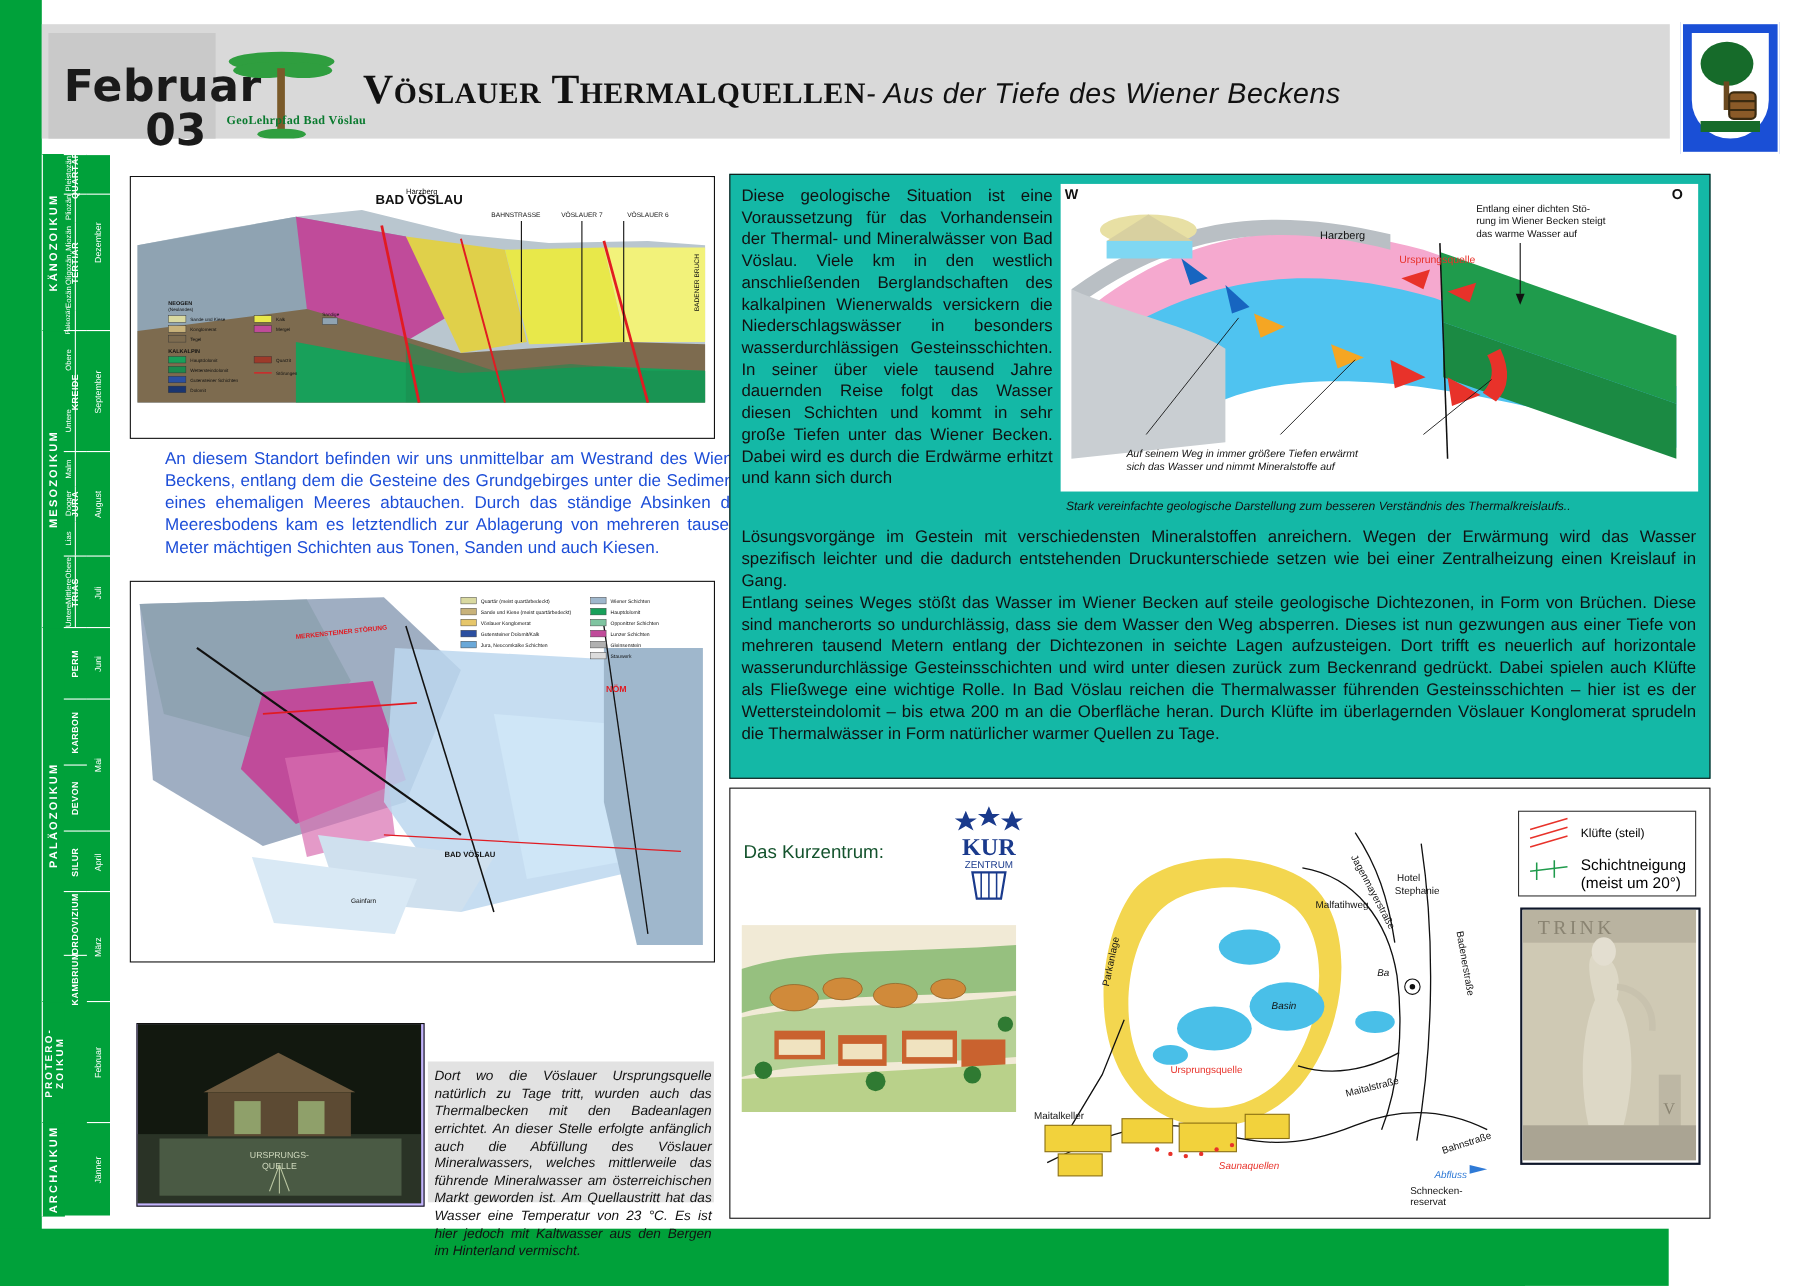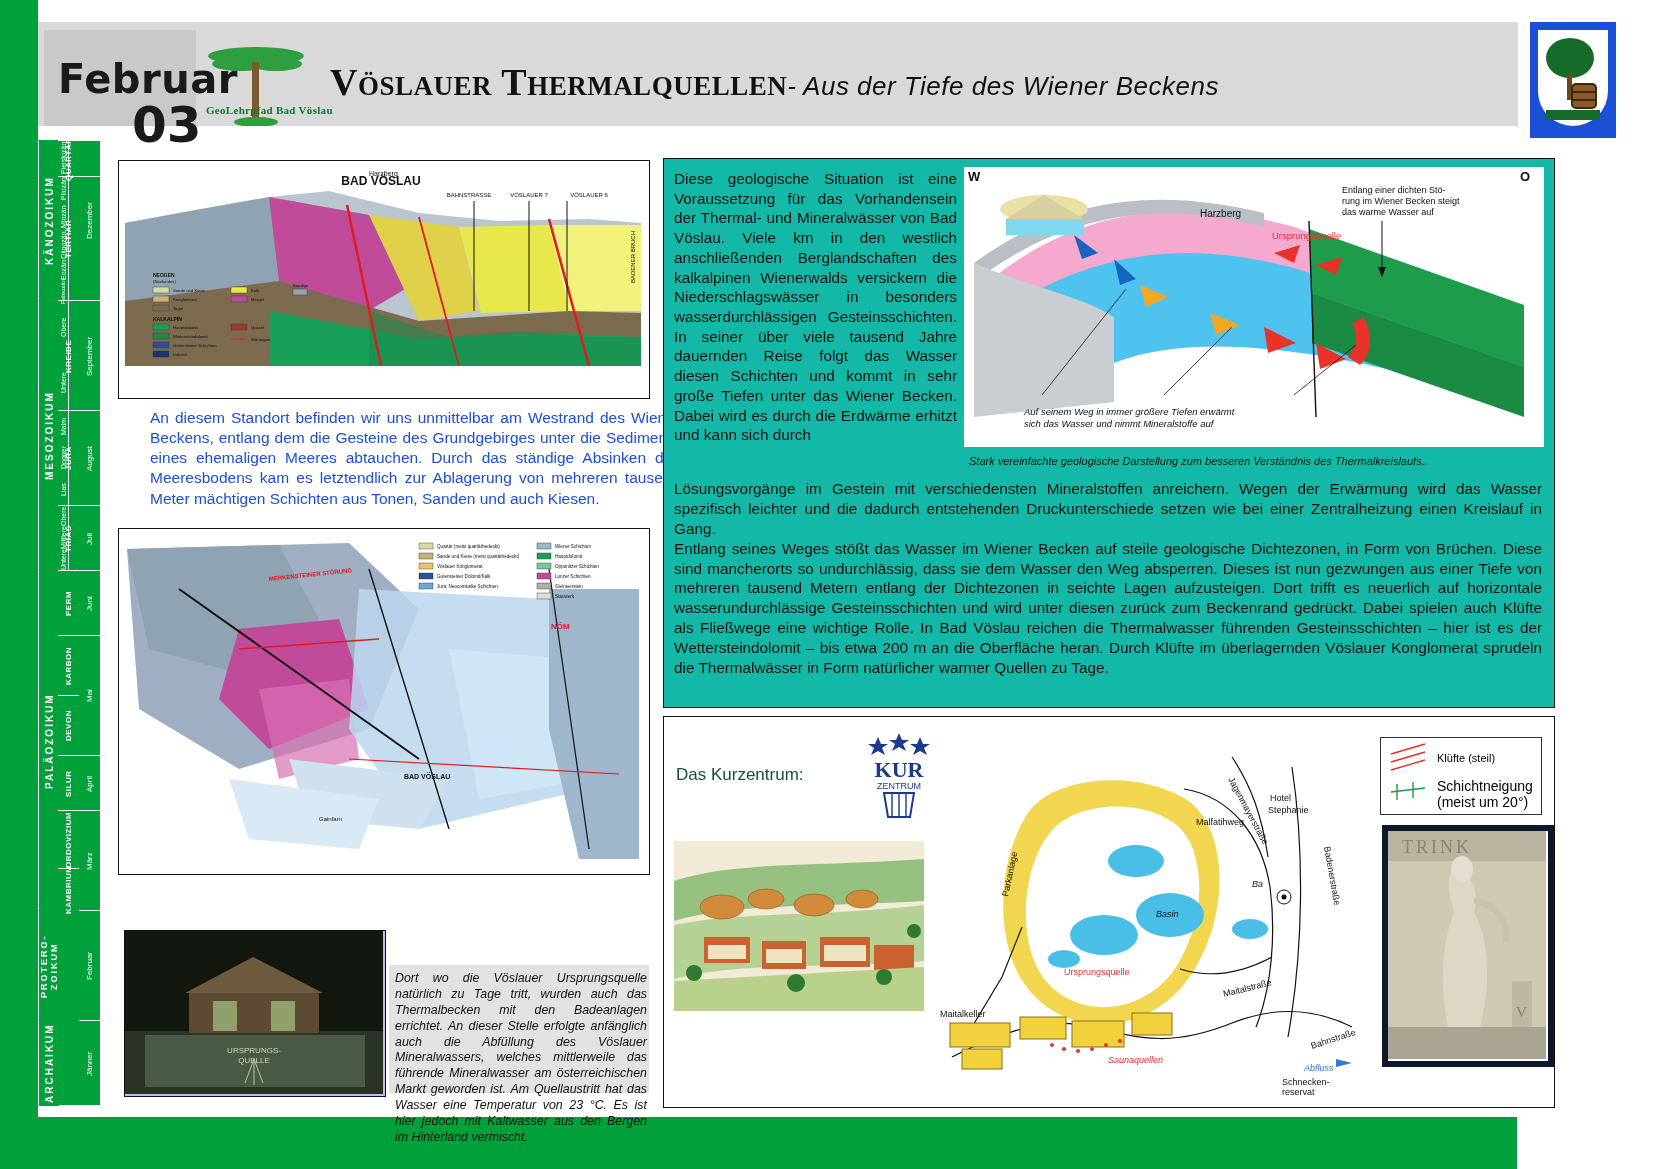--- a/index.html
+++ b/index.html
@@ -33,21 +33,21 @@
     background:#c9c9c9;
     color:#1a1a1a;
   }
   .station-word{
     position:absolute;left:14px;top:26px;
     font-size:40px;font-weight:bold;letter-spacing:.5px;
     font-family:"DejaVu Sans", sans-serif;
   }
   .station-num{
     position:absolute;left:88px;top:66px;
-    font-size:50px;font-weight:bold;
+    font-size:40px;font-weight:bold;
     font-family:"DejaVu Sans", sans-serif;
   }
   .tree-logo{
     position:absolute;left:200px;top:38px;width:118px;height:88px;
   }
   .geo-caption{
     position:absolute;left:206px;top:104px;
     font-size:11px;font-weight:bold;color:#0a7a2f;
     font-family:"Liberation Serif", serif;
     letter-spacing:.3px;
@@ -655,21 +655,21 @@
         <line x1="10" y1="24" x2="44" y2="14" stroke="#e8322a" stroke-width="1.4"></line>
         <line x1="10" y1="32" x2="44" y2="22" stroke="#e8322a" stroke-width="1.4"></line>
         <line x1="10" y1="54" x2="44" y2="50" stroke="#1f9b4c" stroke-width="1.4"></line>
         <line x1="16" y1="46" x2="16" y2="62" stroke="#1f9b4c" stroke-width="1.4"></line>
         <line x1="32" y1="44" x2="32" y2="60" stroke="#1f9b4c" stroke-width="1.4"></line>
       </svg>
       <span style="position:absolute;left:56px;top:14px;font-size:11px;text-align:center;">Klüfte (steil)</span>
       <span style="position:absolute;left:56px;top:40px;font-size:14px;line-height:1.15;width:96px;">Schichtneigung (meist um 20°)</span>
     </div>
 
-    <div class="img-placeholder" style="left:718px;top:108px;width:160px;height:230px;border:6px solid #0f172a;">
+    <div class="img-placeholder" style="left:718px;top:108px;width:160px;height:230px;border:2px solid #0f172a;">
       <svg width="158" height="228" viewBox="0 0 158 228">
         <rect width="158" height="228" fill="#cfc9b4"></rect>
         <rect x="0" y="0" width="158" height="30" fill="#b9b3a0"></rect>
         <text x="14" y="22" font-family="Liberation Serif, serif" font-size="18" fill="#8a8472" letter-spacing="3">TRINK</text>
         <path d="M66,40 C82,40 92,58 86,82 C100,104 104,150 92,196 L60,196 C50,150 56,104 66,82 C60,60 58,42 66,40 Z" fill="#ddd8c6"></path>
         <ellipse cx="74" cy="38" rx="11" ry="13" fill="#e3ded0"></ellipse>
         <path d="M86,70 C106,72 120,88 118,110" stroke="#c8c2ae" stroke-width="6" fill="none"></path>
         <rect x="124" y="150" width="20" height="72" fill="#bdb7a4"></rect>
         <text x="128" y="186" font-family="Liberation Serif, serif" font-size="15" fill="#8a8472">V</text>
         <rect x="0" y="196" width="158" height="32" fill="#aaa493"></rect>

